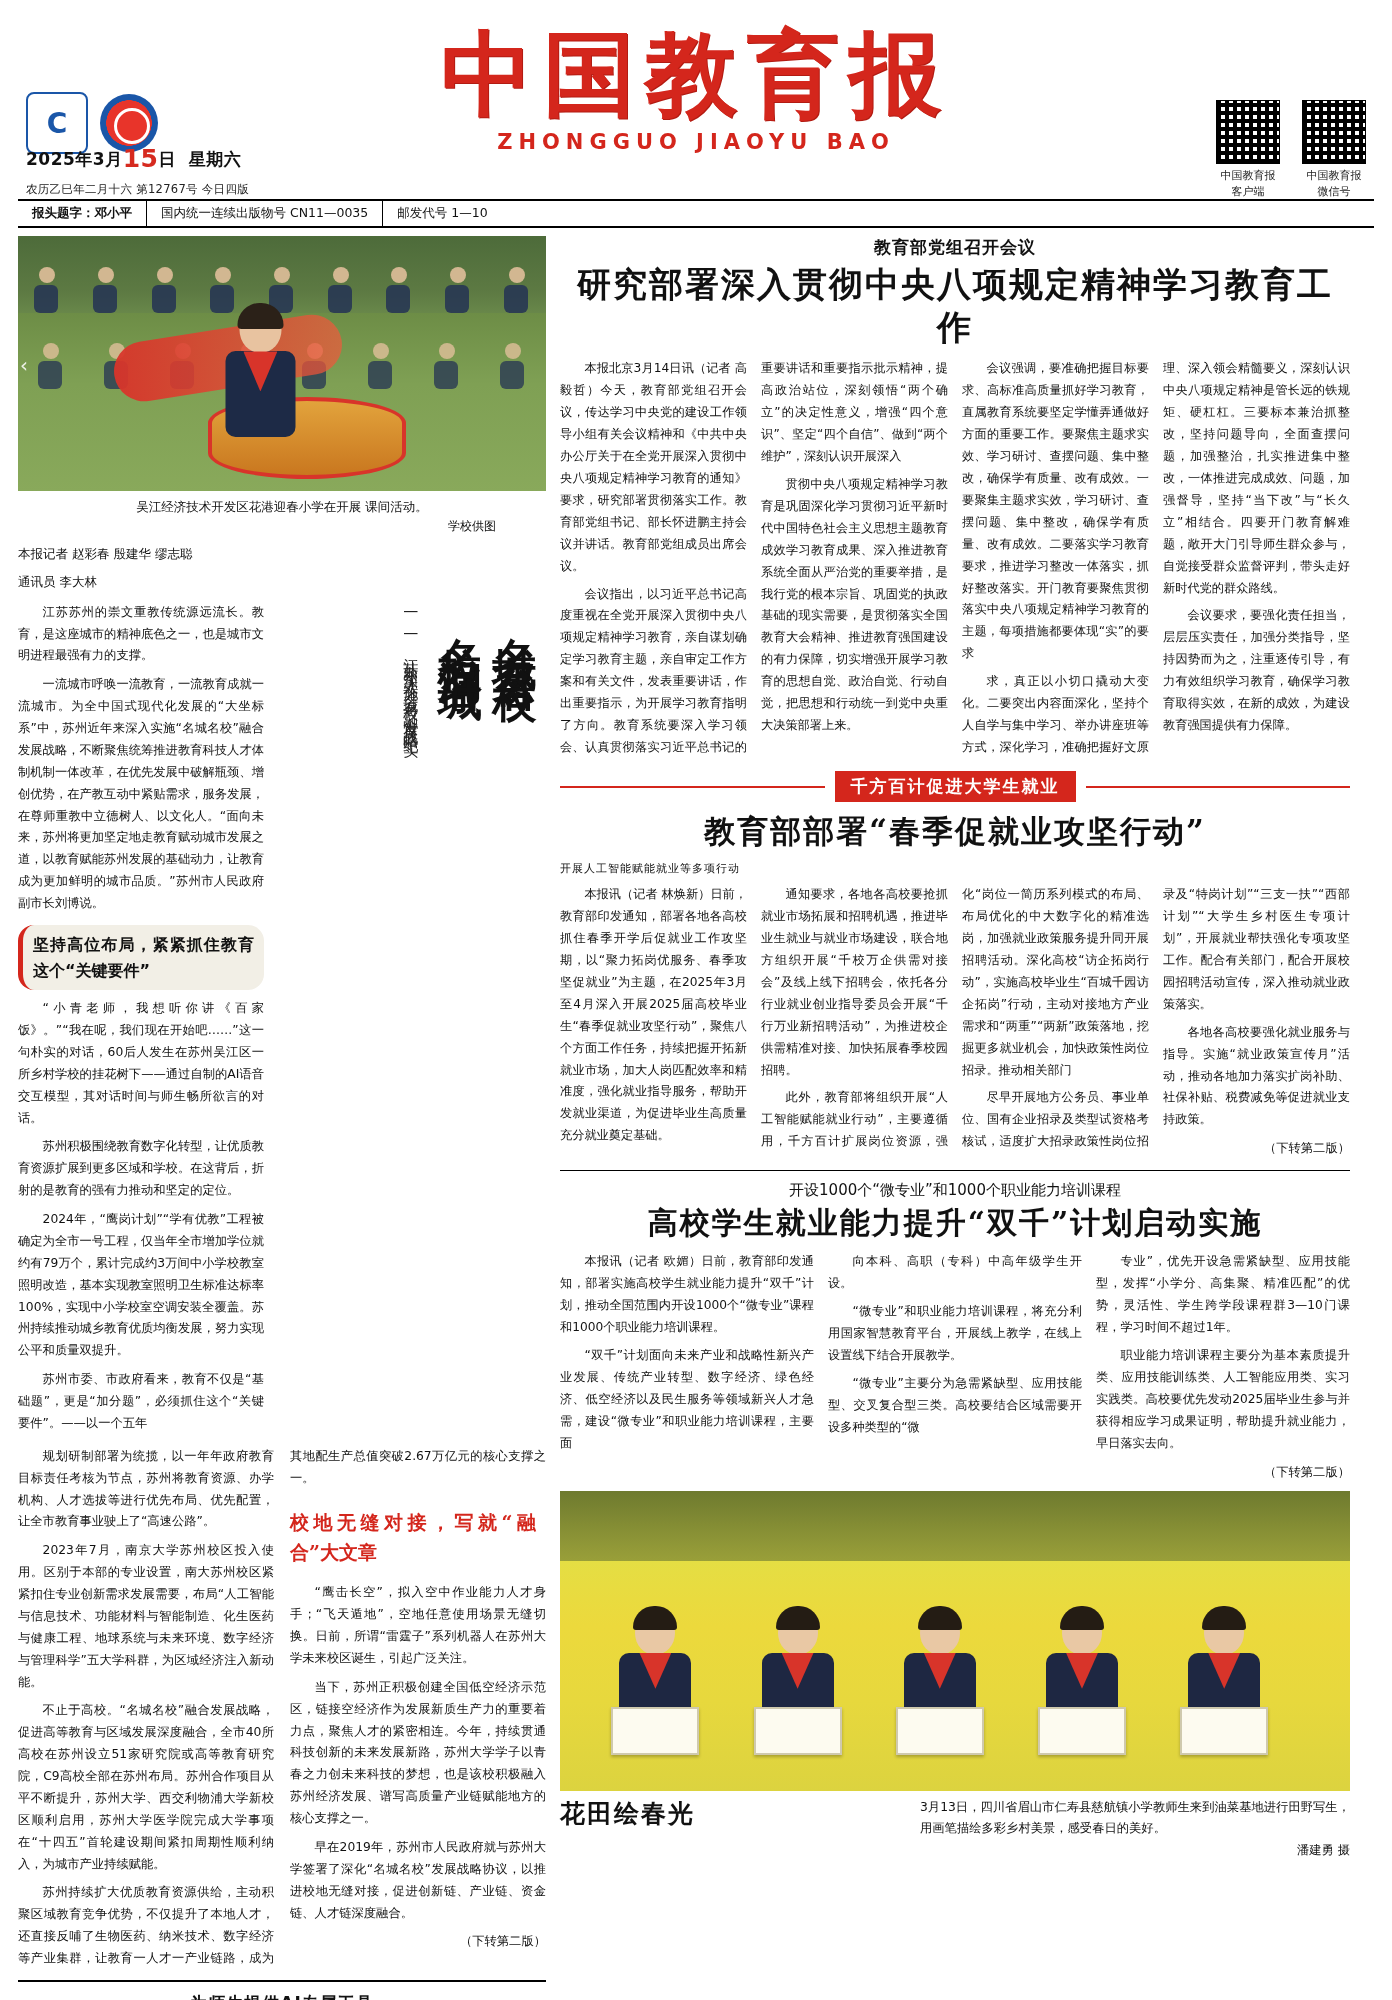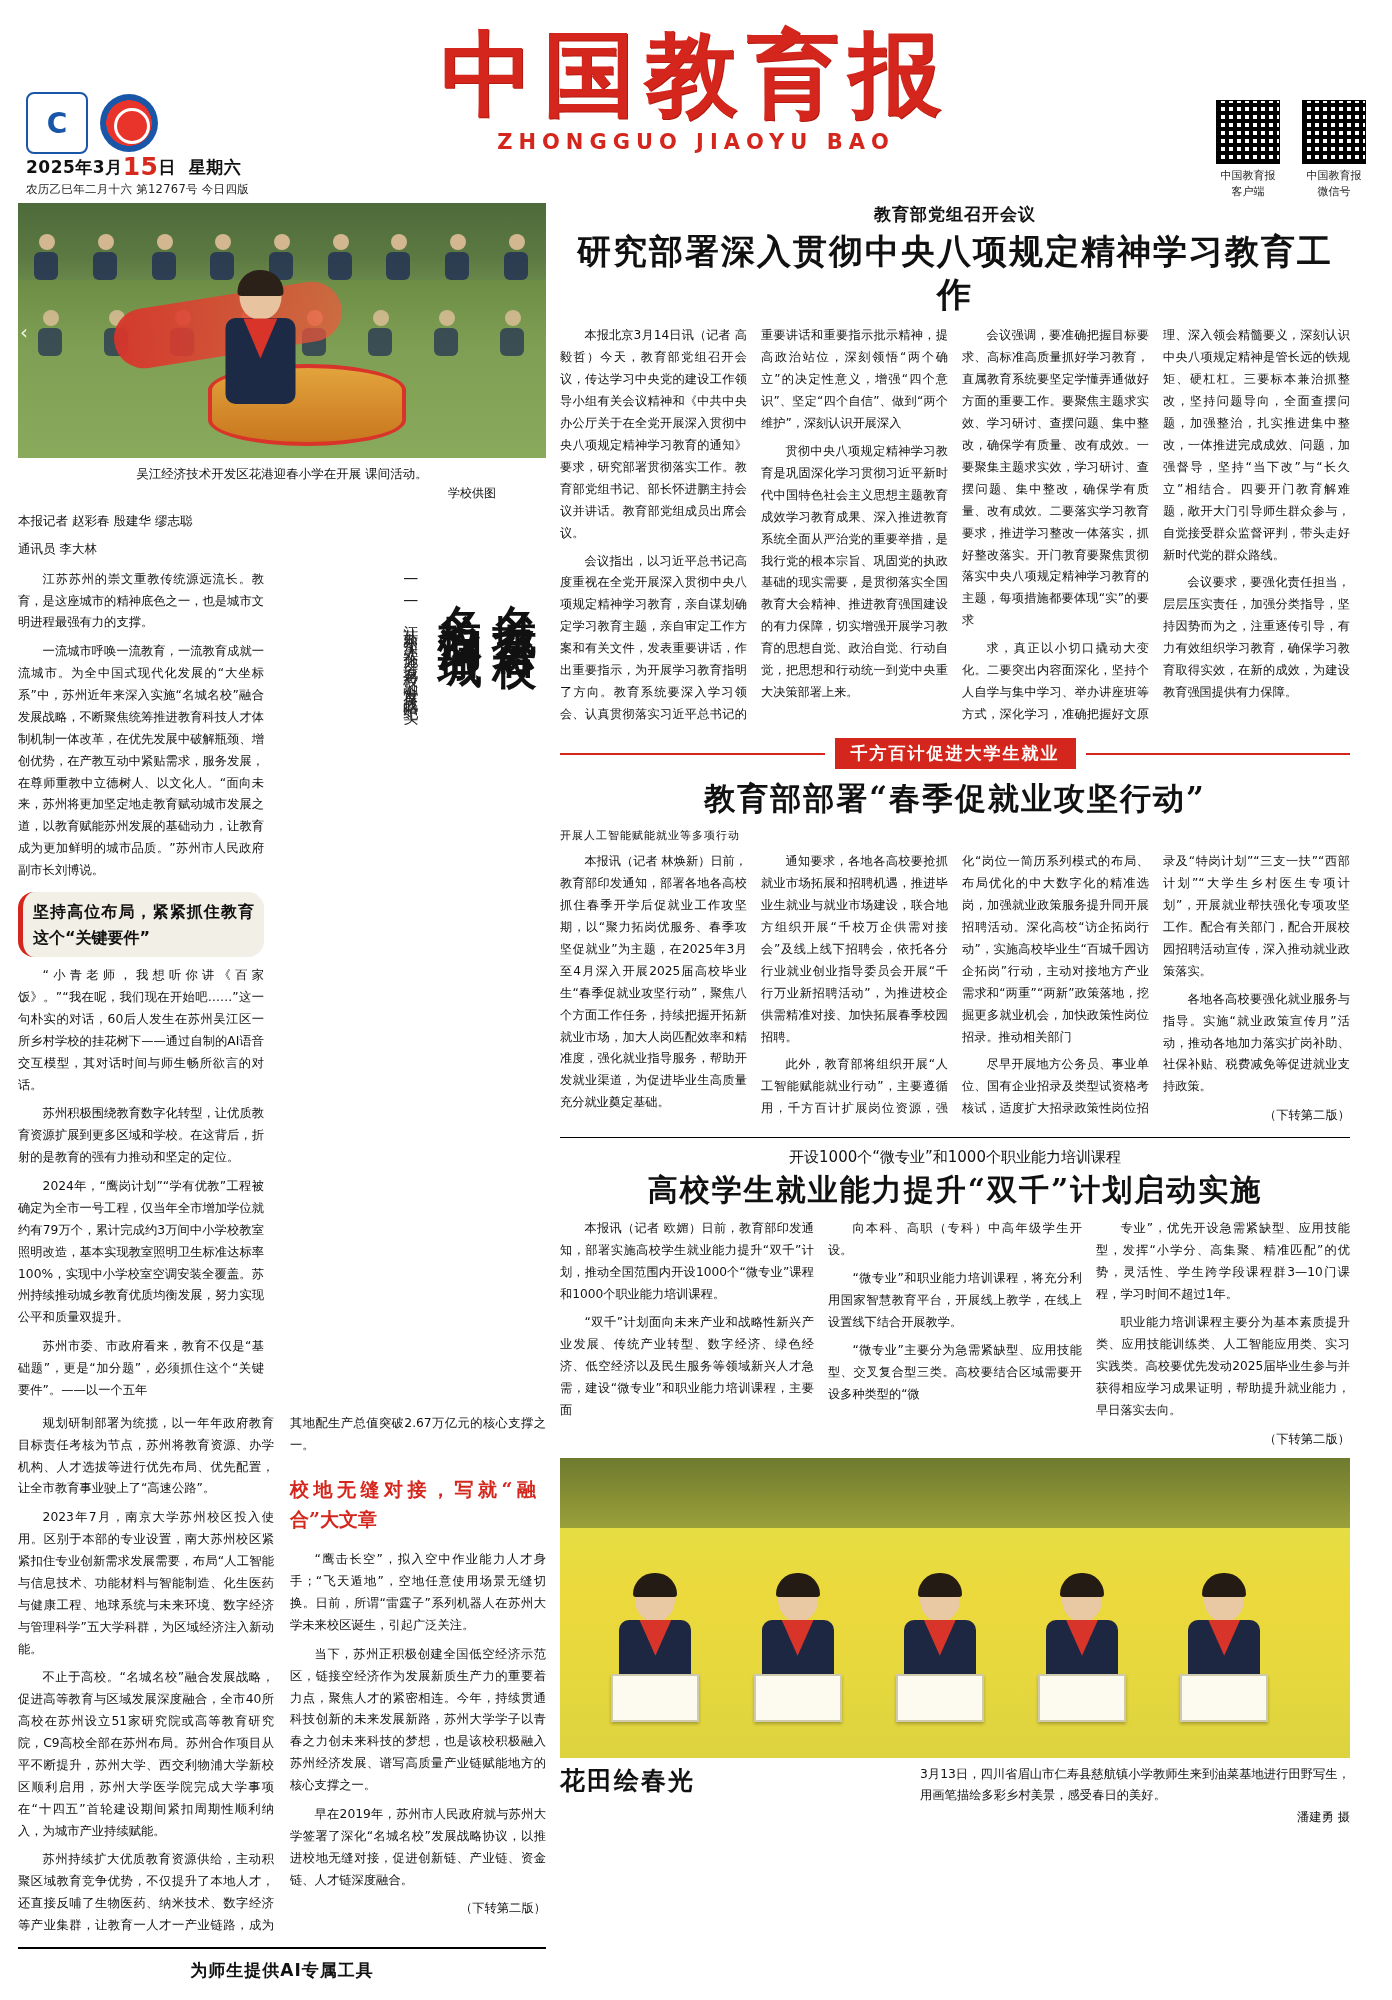--- a/index.html
+++ b/index.html
@@ -4,21 +4,21 @@
 <style>
   html,body{margin:0;padding:0;background:#ffffff;}
   body{width:1392px;height:2000px;font-family:"DejaVu Sans","Liberation Sans",sans-serif;color:#111;}
   .page{width:1392px;height:2000px;position:relative;overflow:hidden;box-sizing:border-box;padding:0 18px;}
   
   .masthead{position:relative;height:195px;}
   .logo-marks{position:absolute;left:8px;top:92px;display:flex;gap:12px;align-items:center;}
   .logo-circle{width:58px;height:58px;border:2px solid #1a56a8;border-radius:8px;display:flex;align-items:center;justify-content:center;color:#1a56a8;font-size:28px;font-weight:bold;}
   .logo-circle2{width:58px;height:58px;border-radius:50%;background:radial-gradient(circle at 50% 50%,#e8342a 0%,#e8342a 55%,#1a56a8 56%,#1a56a8 100%);position:relative;}
   .logo-circle2:after{content:"";position:absolute;left:14px;top:14px;width:30px;height:30px;border-radius:50%;border:3px solid #fff;}
-  .date-line{position:absolute;left:8px;top:152px;font-size:17px;font-weight:bold;letter-spacing:0.5px;color:#111;}
+  .date-line{position:absolute;left:8px;top:144px;font-size:17px;font-weight:bold;letter-spacing:0.5px;color:#111;}
   .date-line .big{font-size:25px;color:#d62a1f;font-weight:bold;vertical-align:-2px;}
   .date-sub{position:absolute;left:8px;top:182px;font-size:11.5px;color:#222;letter-spacing:0.3px;}
   .title-main{position:absolute;left:0;right:0;top:22px;text-align:center;}
   .cn-title{font-family:"DejaVu Serif","Liberation Serif",serif;font-size:92px;color:#d4261c;font-weight:bold;letter-spacing:10px;line-height:1.15;text-shadow:1px 1px 0 #b21b12;}
   .py-title{font-size:21px;color:#d4261c;letter-spacing:6px;font-weight:bold;margin-top:2px;}
   .qr-wrap{position:absolute;right:8px;top:100px;display:flex;gap:22px;}
   .qr-item{text-align:center;font-size:11px;color:#222;line-height:1.45;}
   .qr-box{width:62px;height:62px;background:
      repeating-linear-gradient(0deg,#000 0 4px,#fff 4px 8px),
      repeating-linear-gradient(90deg,#000 0 4px,rgba(255,255,255,0) 4px 8px);
@@ -122,20 +122,25 @@
         <div>客户端</div>
       </div>
       <div class="qr-item">
         <div class="qr-box blue"></div>
         <div>中国教育报</div>
         <div>微信号</div>
       </div>
     </div>
   </div>
 
+  <div class="infobar">
+    <div class="cell">报头题字：邓小平</div>
+    <div class="cell">国内统一连续出版物号 CN11—0035</div>
+    <div class="cell">邮发代号 1—10</div>
+  </div>
 
   <div class="content">
 
     <div class="col-left">
 
       <div class="lead-photo">
         <div class="lp-sky"></div>
         <div class="lp-field"></div>
         <div class="lp-row">
           <div class="lp-fig">

